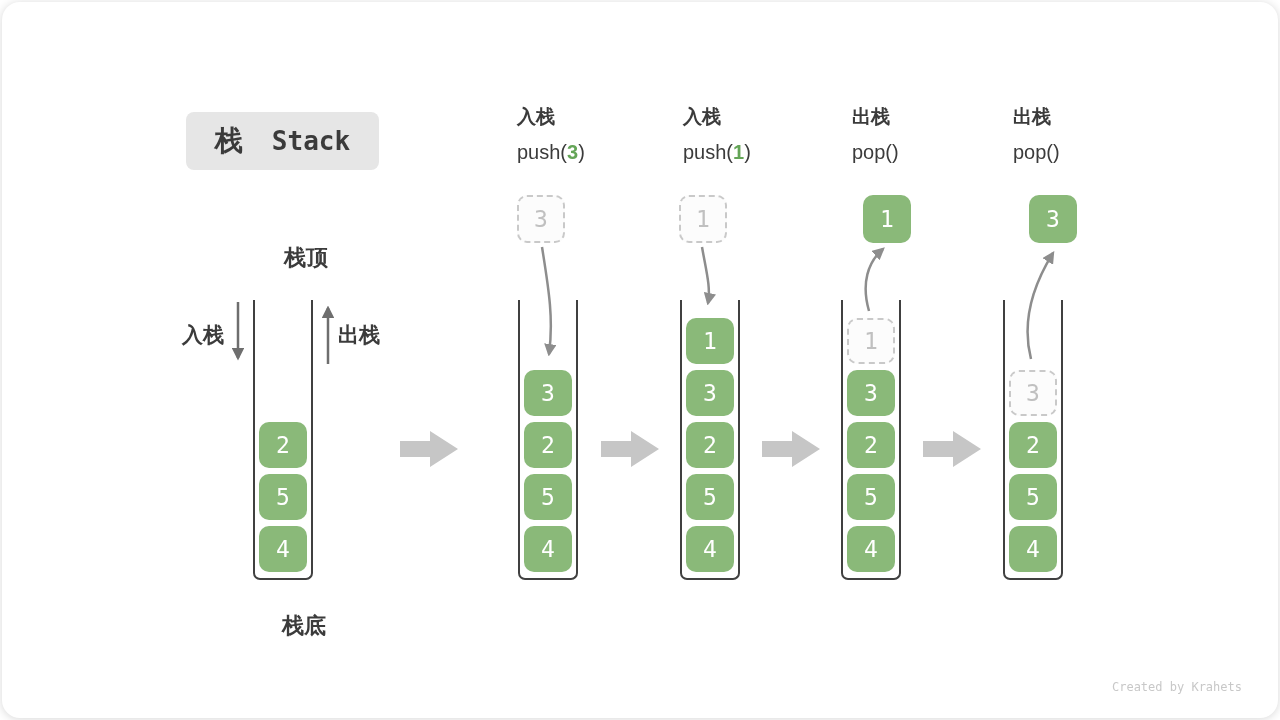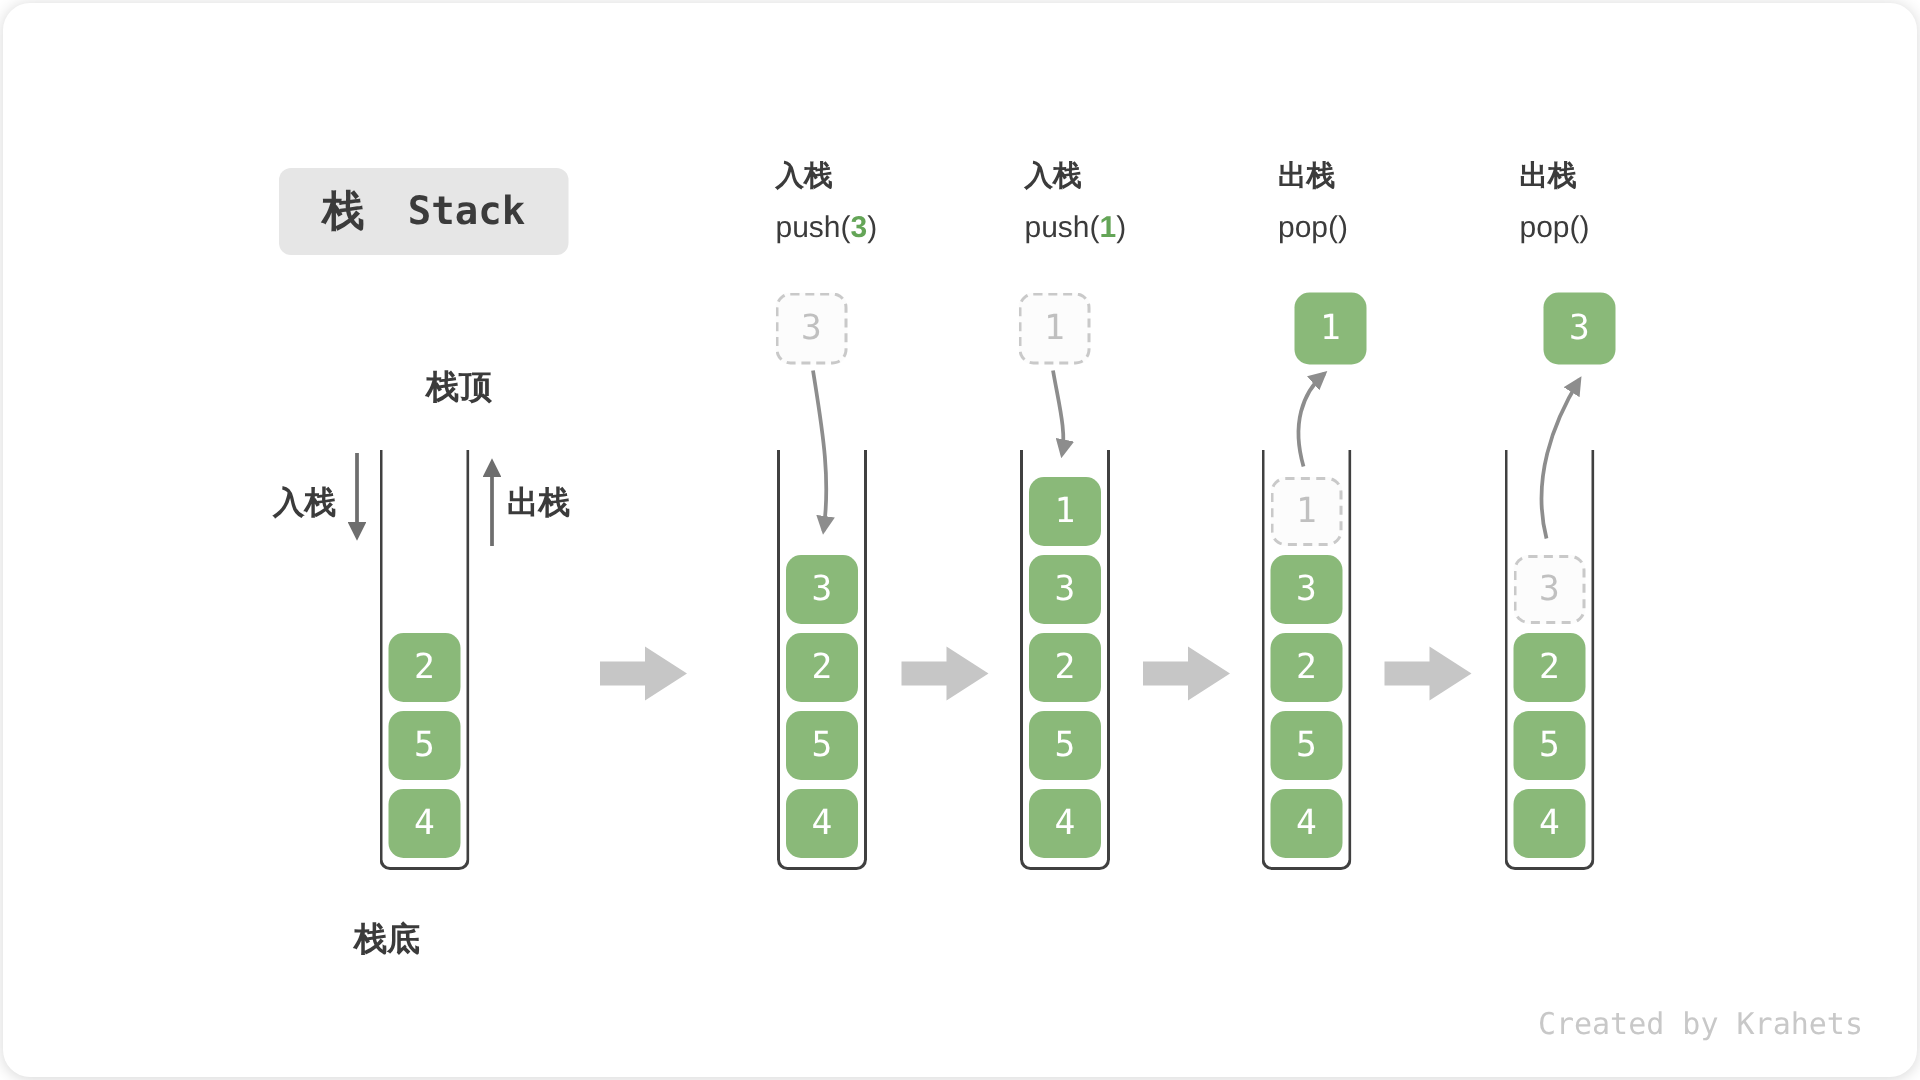--- a/index.html
+++ b/index.html
@@ -40,21 +40,21 @@
   .float { height:48px; z-index:3; }
 
   .overlay { position:absolute; left:0; top:0; z-index:4; pointer-events:none; }
   .curve    { fill:none; stroke:var(--arrow-gray,#8d8d8d); stroke-width:2.5; }
   .straight { fill:none; stroke:var(--arrow-dark,#6e6e6e); stroke-width:2.5; }
   .blk      { fill:var(--block-arrow-gray,#c6c6c6); }
   .mk-mid  { fill:var(--arrow-gray,#8d8d8d); }
   .mk-dark { fill:var(--arrow-dark,#6e6e6e); }
 
   .credit { position:absolute; right:38px; bottom:26px;
-            font-family:"DejaVu Sans Mono",monospace; font-size:20px;
+            font-family:"DejaVu Sans Mono",monospace; font-size:12px;
             color:var(--credit-gray,#c8c8c8); }
 </style>
 </head>
 <body>
 
 <div class="canvas">
   <div class="card"></div>
 
   <div class="title-box">
     <span class="title-zh">栈</span>
@@ -72,21 +72,21 @@
   <div class="col-header" style="left:852px">
     <div class="hdr-label">出栈</div>
     <div class="hdr-code"><span>pop(</span><span class="num"></span><span>)</span></div>
   </div>
   <div class="col-header" style="left:1013px">
     <div class="hdr-label">出栈</div>
     <div class="hdr-code"><span>pop(</span><span class="num"></span><span>)</span></div>
   </div>
 
   <div class="side-label" style="left:238px; top:243px; width:90px; text-align:right">栈顶</div>
-  <div class="side-label" style="left:236px; top:611px; width:90px; text-align:left">栈底</div>
+  <div class="side-label" style="left:236px; top:611px; width:90px; text-align:right">栈底</div>
   <div class="side-label" style="left:182px; top:321px; font-size:21px">入栈</div>
   <div class="side-label" style="left:338px; top:321px; font-size:21px">出栈</div>
 
   <div class="cell ghost float" style="left:517px; top:195px">3</div>
   <div class="cell ghost float" style="left:679px; top:195px">1</div>
   <div class="cell float" style="left:863px; top:195px">1</div>
   <div class="cell float" style="left:1029px; top:195px">3</div>
 
   <div class="stk" style="left:253px">
     <div class="cell" style="top:122px">2</div>

